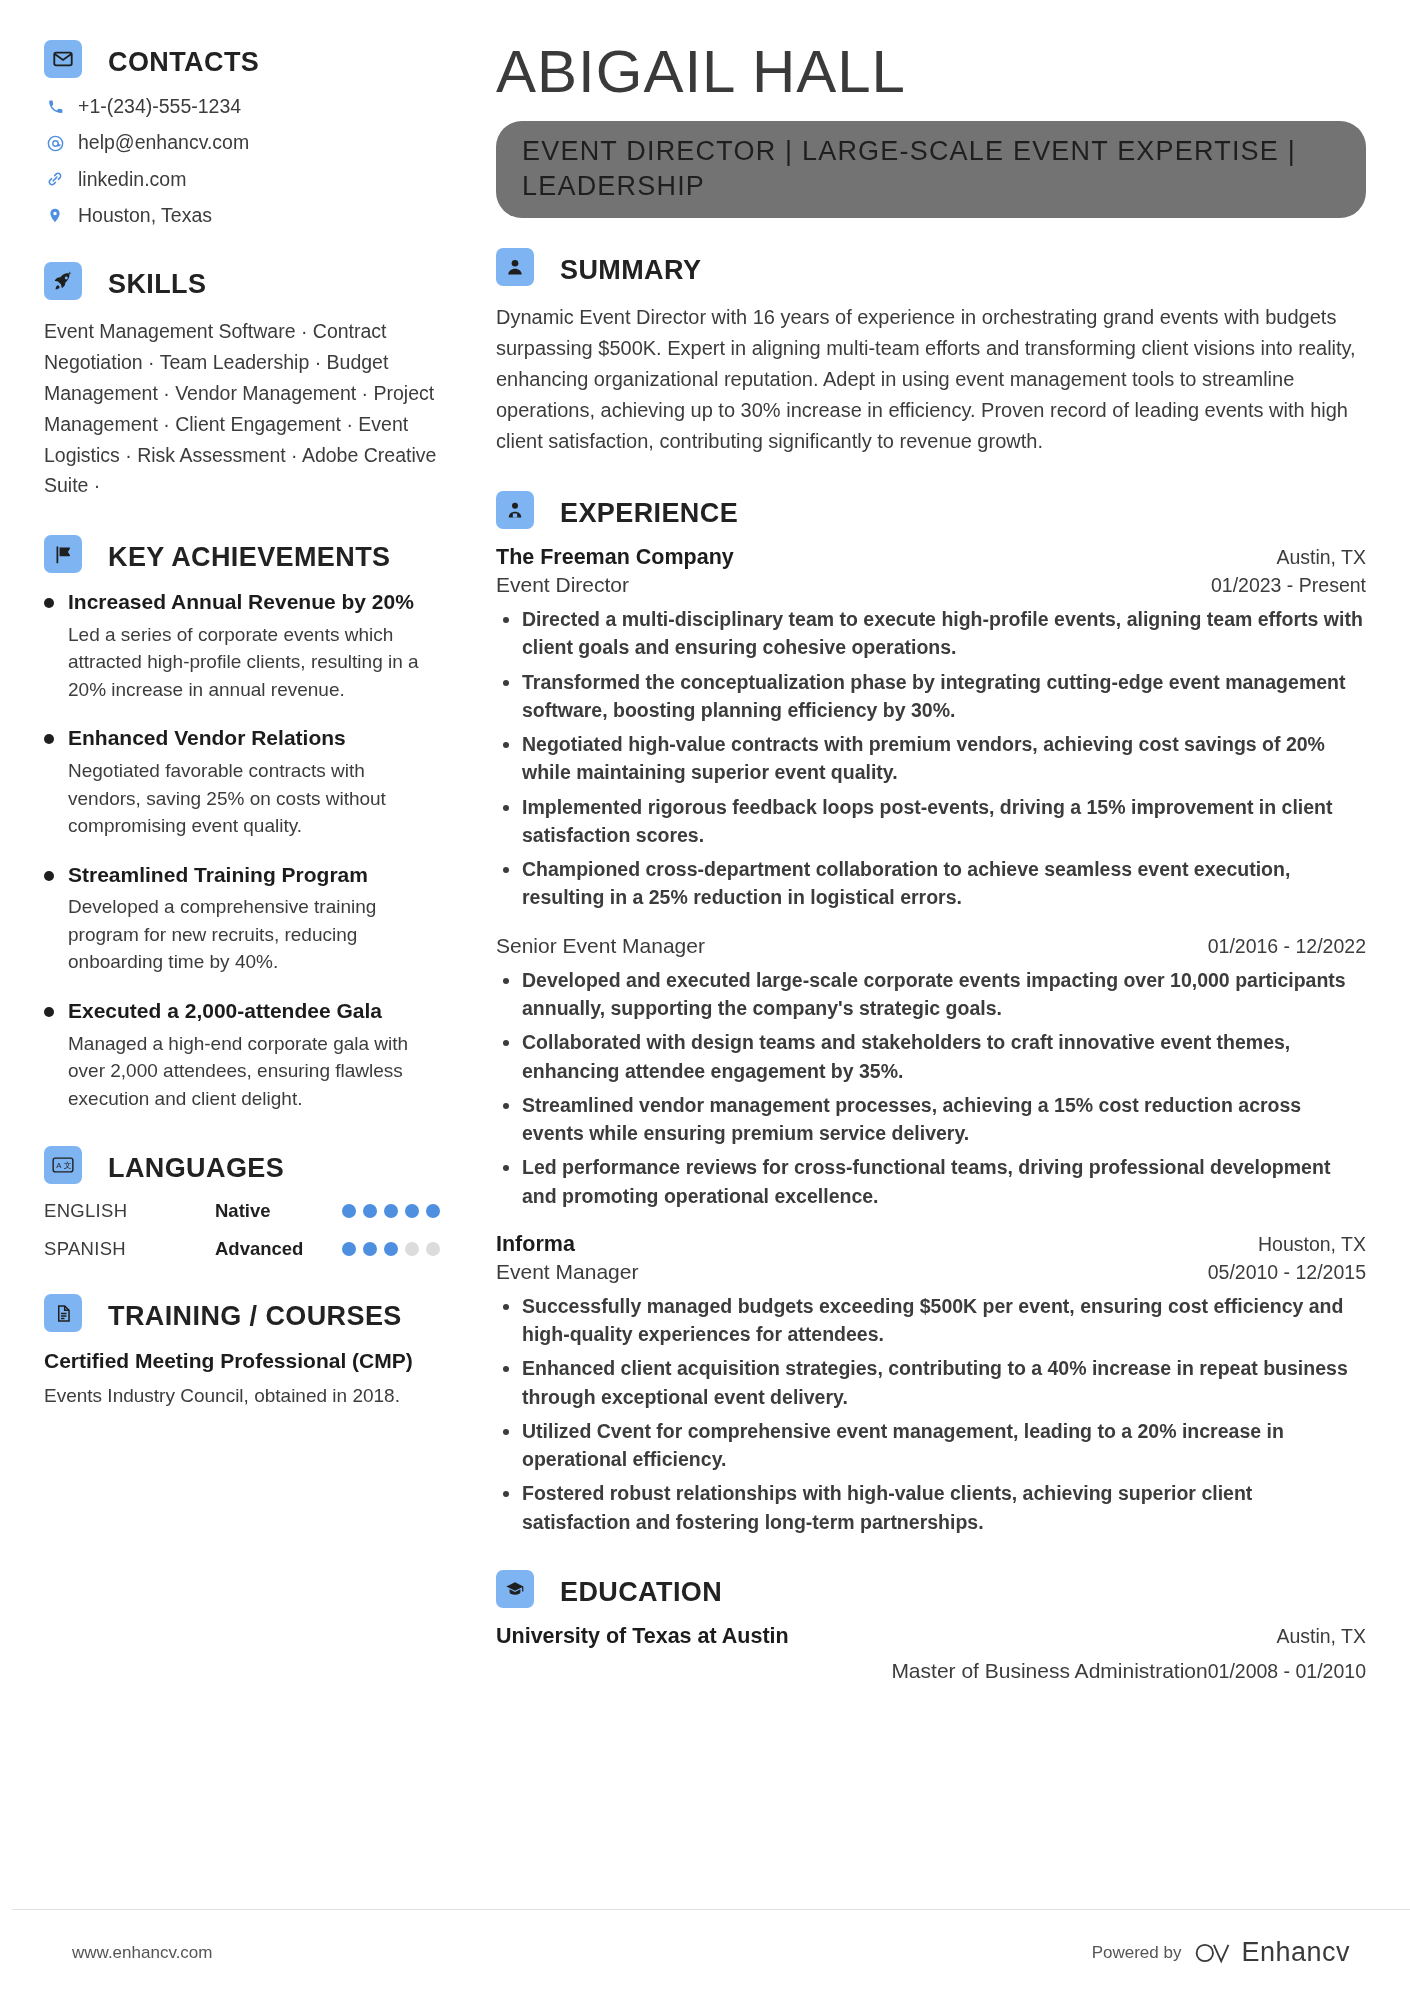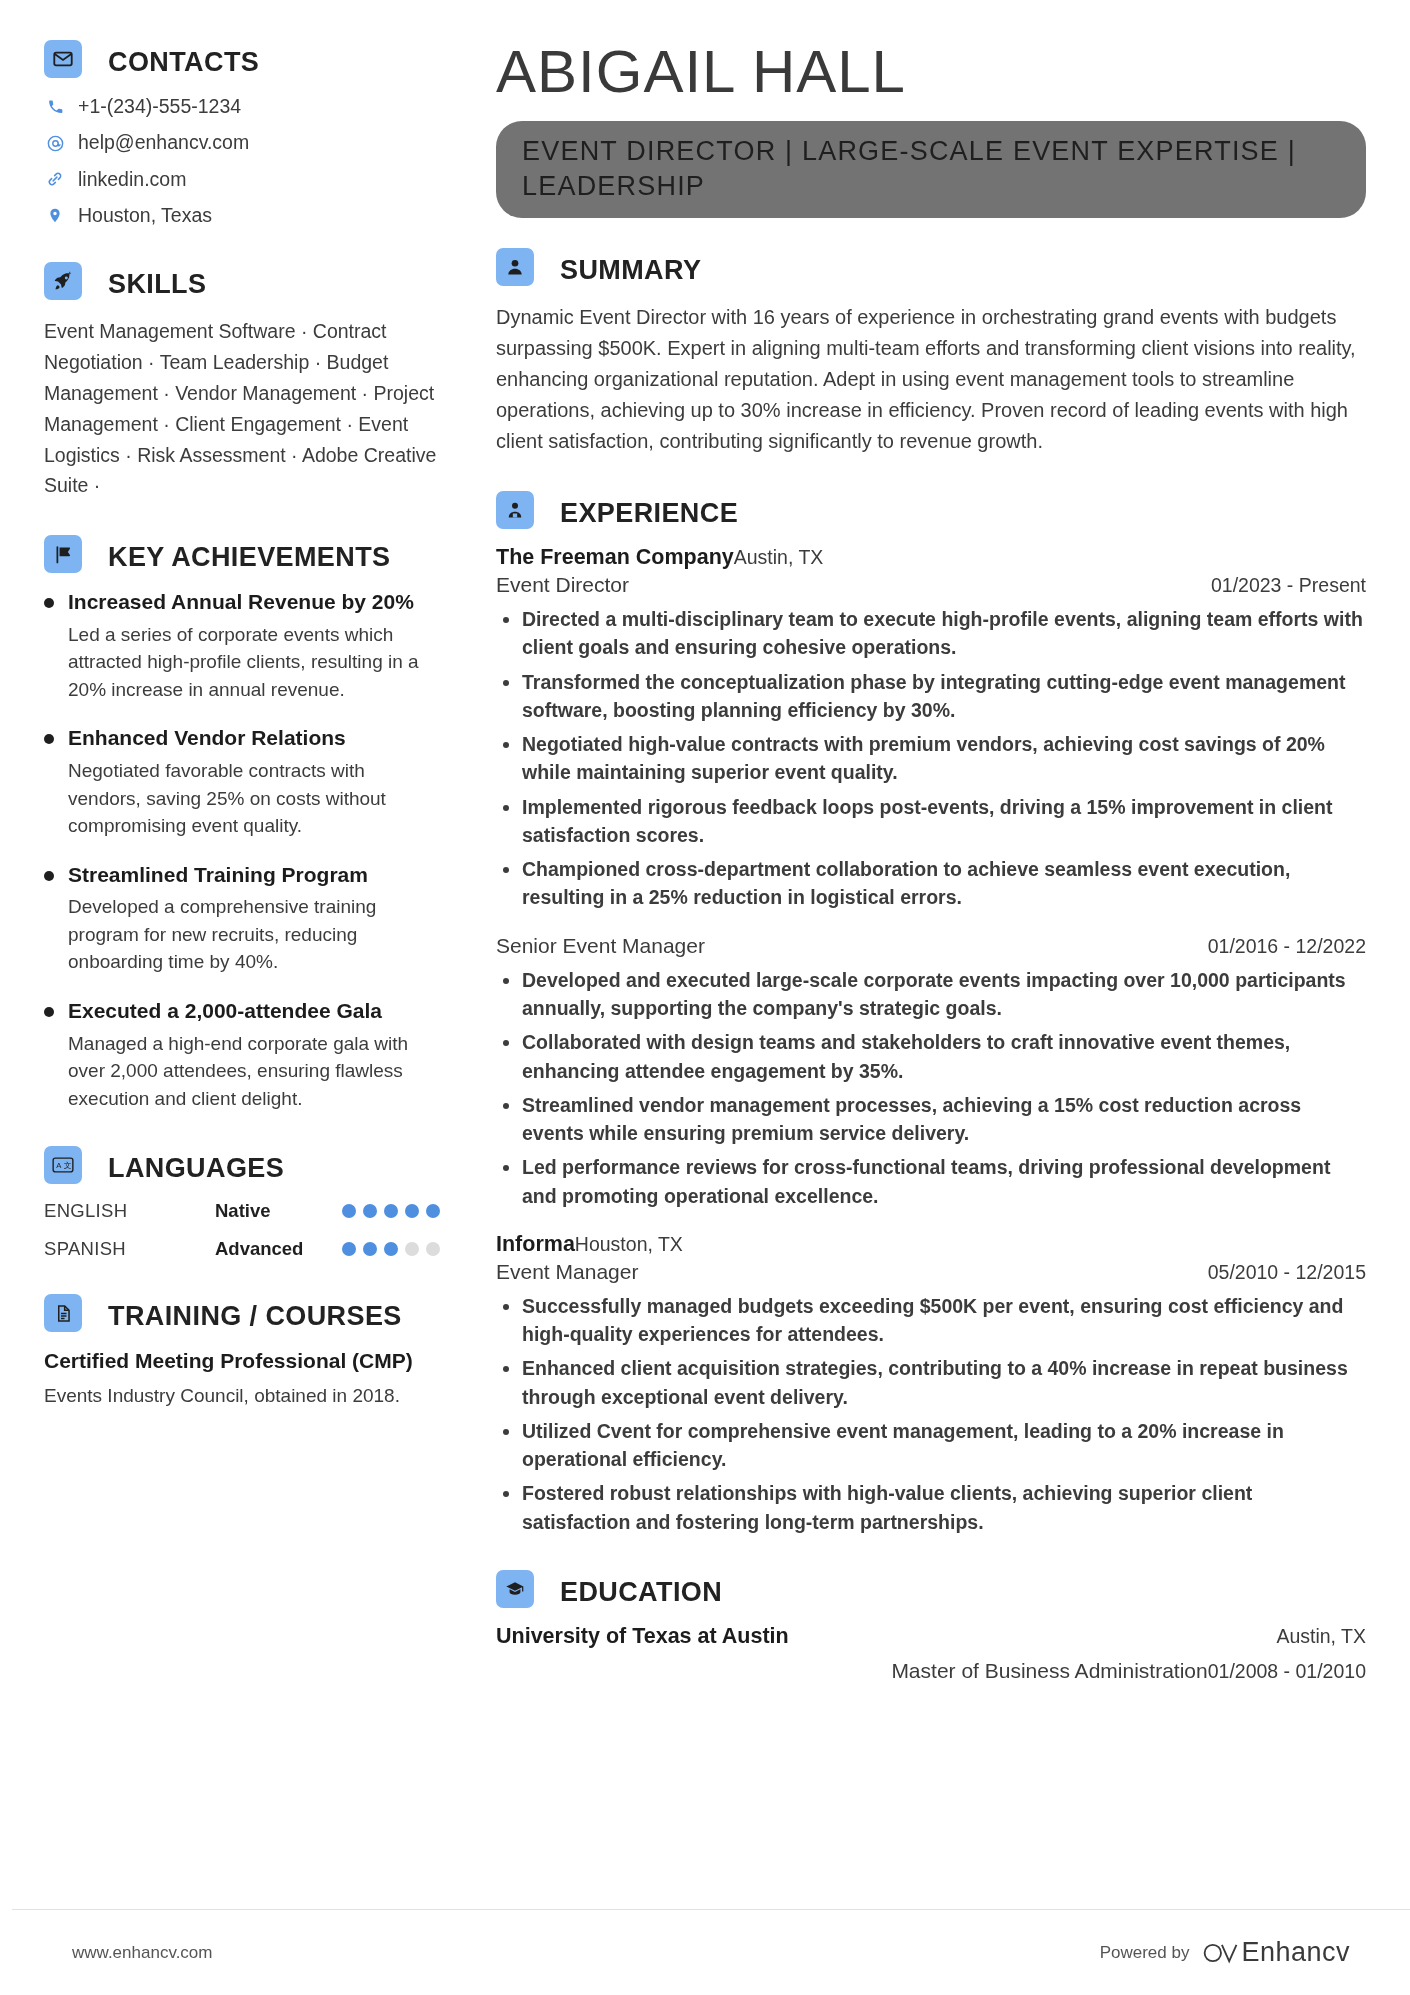--- a/index.html
+++ b/index.html
@@ -141,21 +141,21 @@
     line-height: 1.28;
     margin-bottom: 30px;
   }
   .summary-text {
     font-size: 20px;
     line-height: 1.55;
     color: #3c3c3c;
   }
   .job { margin-bottom: 22px; }
   .job-head {
-    display:flex; align-items:baseline;
+    display:flex; justify-content:space-between; align-items:baseline;
   }
   .job-company { font-weight:bold; font-size:21.5px; color:#1c1c1c; }
   .job-loc { font-size:19.5px; color:#3c3c3c; }
   .job-sub {
     display:flex; justify-content:space-between; align-items:baseline;
     margin-top: 3px; margin-bottom: 8px;
   }
   .job-role { font-size: 21px; color:#3c3c3c; }
   .job-dates { font-size: 19.5px; color:#3c3c3c; }
   ul.bullets { margin: 0; padding-left: 26px; font-weight: bold; }
@@ -176,21 +176,21 @@
     position: absolute;
     left: 12px; right: 0; bottom: 0;
     height: 86px;
     border-top: 1px solid #e2e2e2;
     display:flex; align-items:center; justify-content:space-between;
     padding: 0 60px;
   }
   .footer-url { font-size: 17px; color: #555; }
   .footer-right { display:flex; align-items:center; gap:12px; }
   .powered { font-size:17px; color:#555; }
-  .brand { display:flex; align-items:center; font-size:27px; color:#3a3a3a; letter-spacing:0.5px; }
+  .brand { display:flex; align-items:center; gap:8px; font-size:27px; color:#3a3a3a; letter-spacing:0.5px; }
 </style>
 </head>
 <body>
 
 <div class="page">
 
   <aside class="sidebar">
 
     <section class="sec-block">
       <div class="sec-head">

